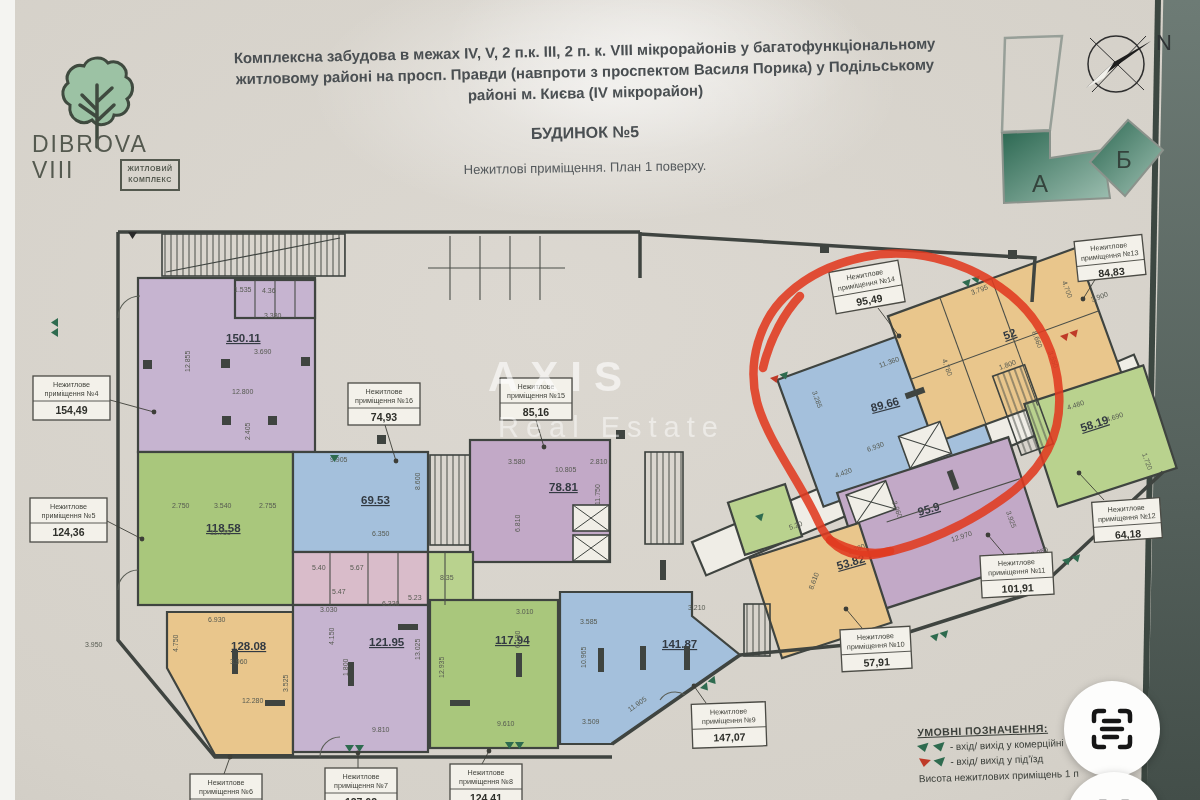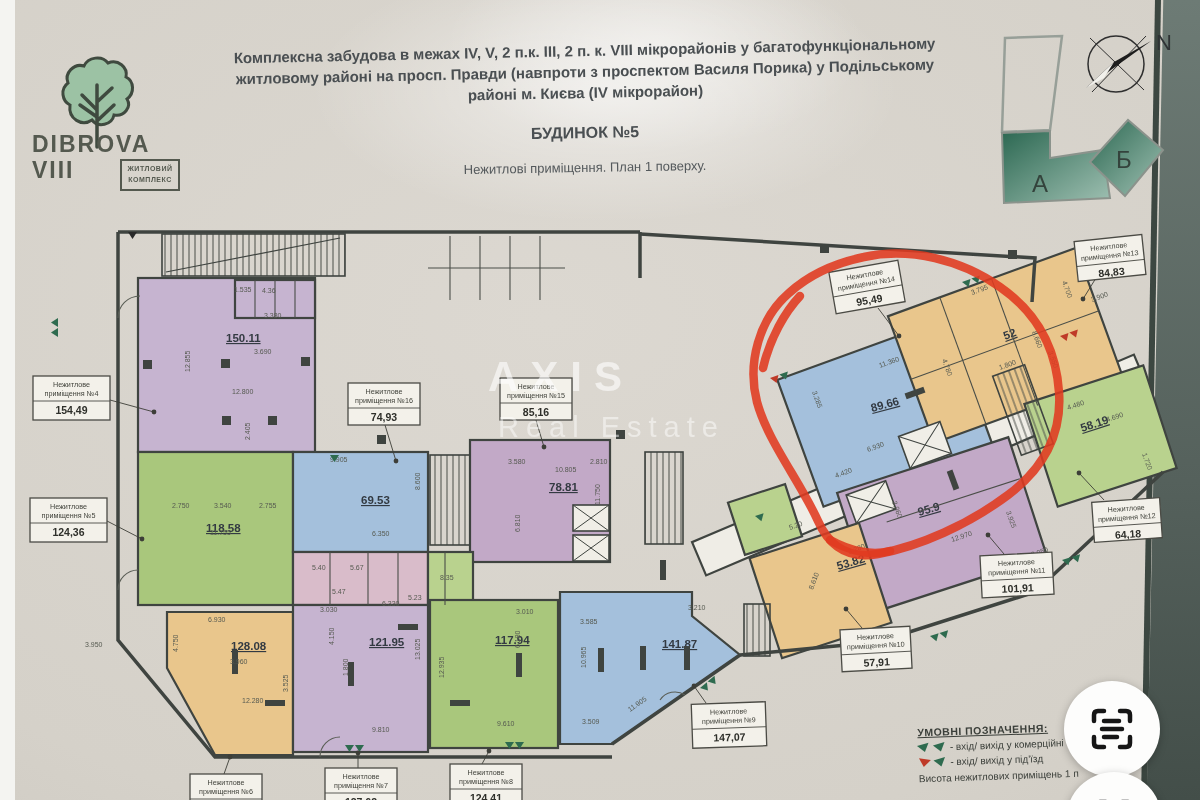--- a/index.html
+++ b/index.html
@@ -15,21 +15,21 @@
       radial-gradient(300px 150px at 640px 45px, rgba(255,255,255,.45), rgba(255,255,255,0) 70%),
       radial-gradient(1500px 950px at 45% 40%, #dcd8d1 0%, #d5d1c9 55%, #c5c1b9 100%);}
   .poster-edge{position:absolute;left:1148px;top:-10px;width:6px;height:820px;background:#3c4741;transform:rotate(1deg);z-index:2;}
   
   .hdr-abs{position:absolute;z-index:2;color:#464b4d;}
   .title-block{left:185px;top:40px;width:800px;text-align:center;transform:rotate(-1.2deg);font-size:15px;line-height:21px;font-weight:bold;color:#4a4f52;}
   .building-line{left:185px;top:124px;width:800px;text-align:center;font-size:16px;font-weight:bold;transform:rotate(-1deg);color:#4a4f52;}
   .subtitle-line{left:185px;top:160px;width:800px;text-align:center;font-size:13px;transform:rotate(-1deg);color:#54595c;}
   
   .logo{left:22px;top:55px;width:180px;height:150px;}
-  .logo-name{position:absolute;left:10px;top:76px;font-size:23px;font-weight:bold;letter-spacing:2px;color:#54594f;line-height:26px;}
+  .logo-name{position:absolute;left:10px;top:76px;font-size:23px;font-weight:normal;letter-spacing:2px;color:#54594f;line-height:26px;}
   .logo-badge{position:absolute;left:98px;top:104px;width:56px;height:26px;border:2px solid #54594f;
     font-size:7px;font-weight:bold;color:#54594f;text-align:center;line-height:11px;padding-top:2px;letter-spacing:.5px;}
   
   .watermark{position:absolute;left:488px;top:345px;z-index:4;color:rgba(255,255,255,.6);pointer-events:none;}
   .wm1{font-size:42px;font-weight:bold;letter-spacing:12px;line-height:64px;}
   .wm2{font-size:29px;letter-spacing:7px;color:rgba(255,255,255,.48);margin-top:2px;padding-left:10px;}
   
   .legend{position:absolute;left:918px;top:722px;width:250px;z-index:2;transform:rotate(-2deg);color:#3b3f3a;}
   .legend-title{font-size:10.5px;font-weight:bold;letter-spacing:.5px;text-decoration:underline;}
   .legend-row{font-size:10px;margin-top:4px;display:flex;align-items:center;gap:4px;}

